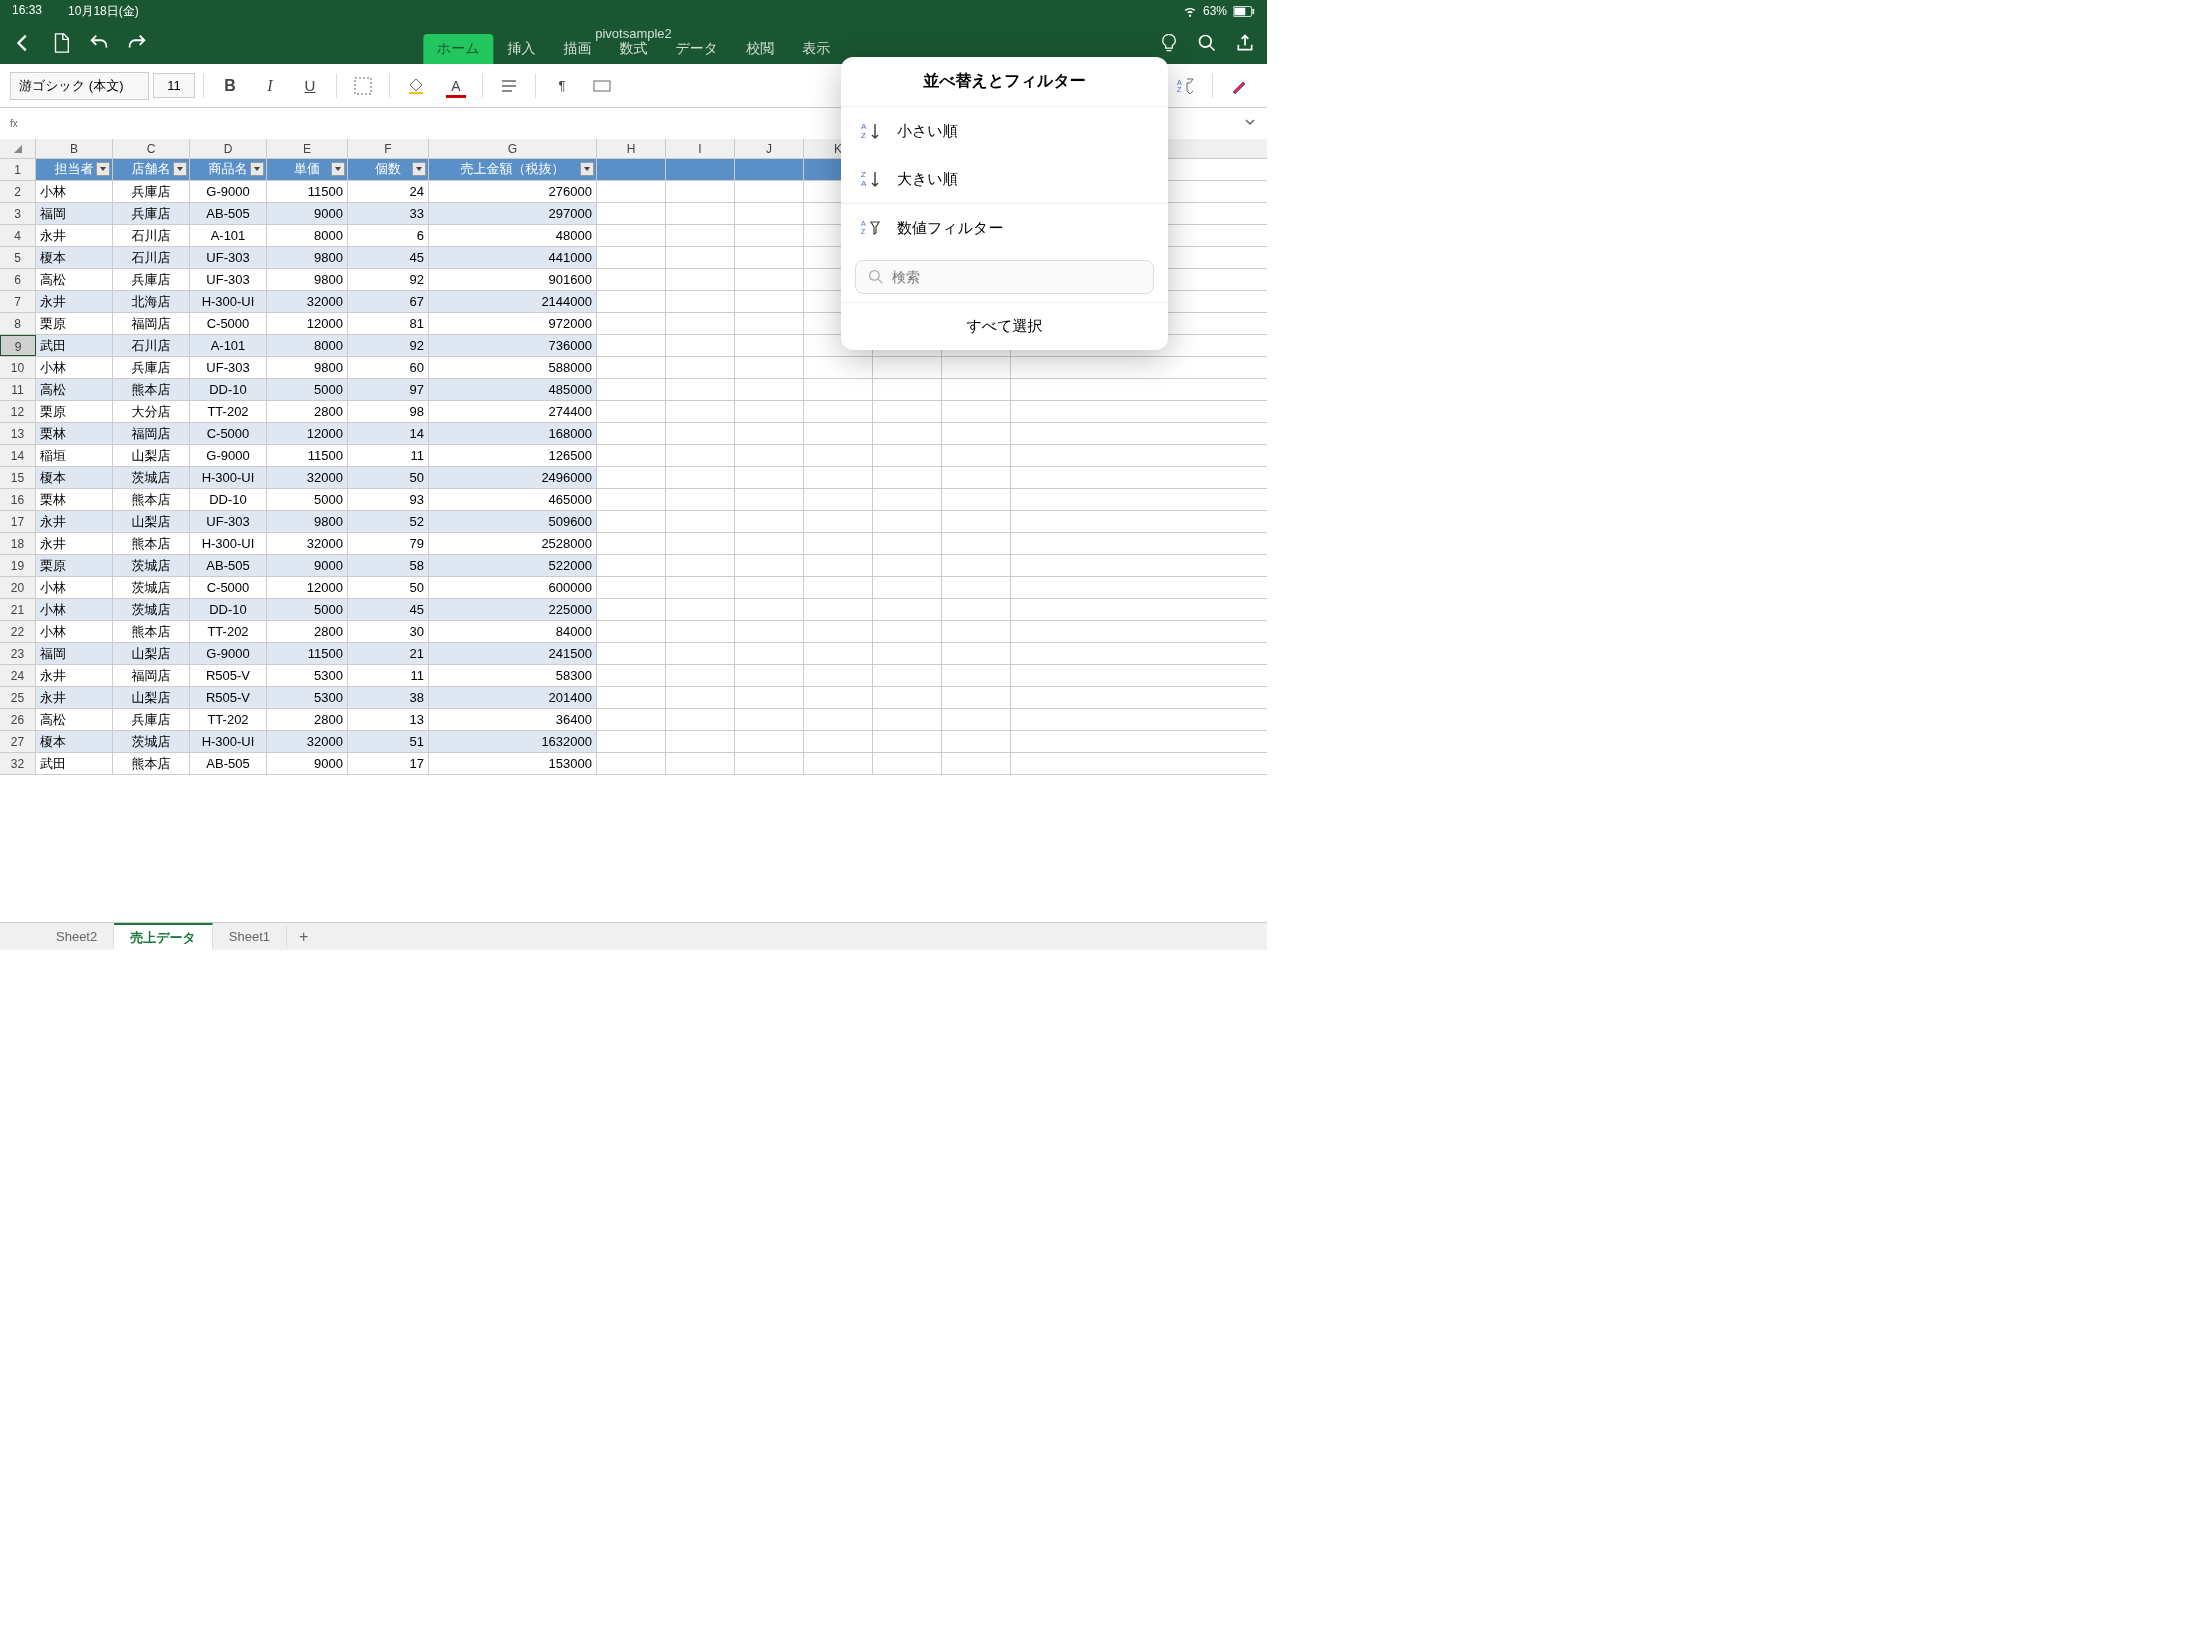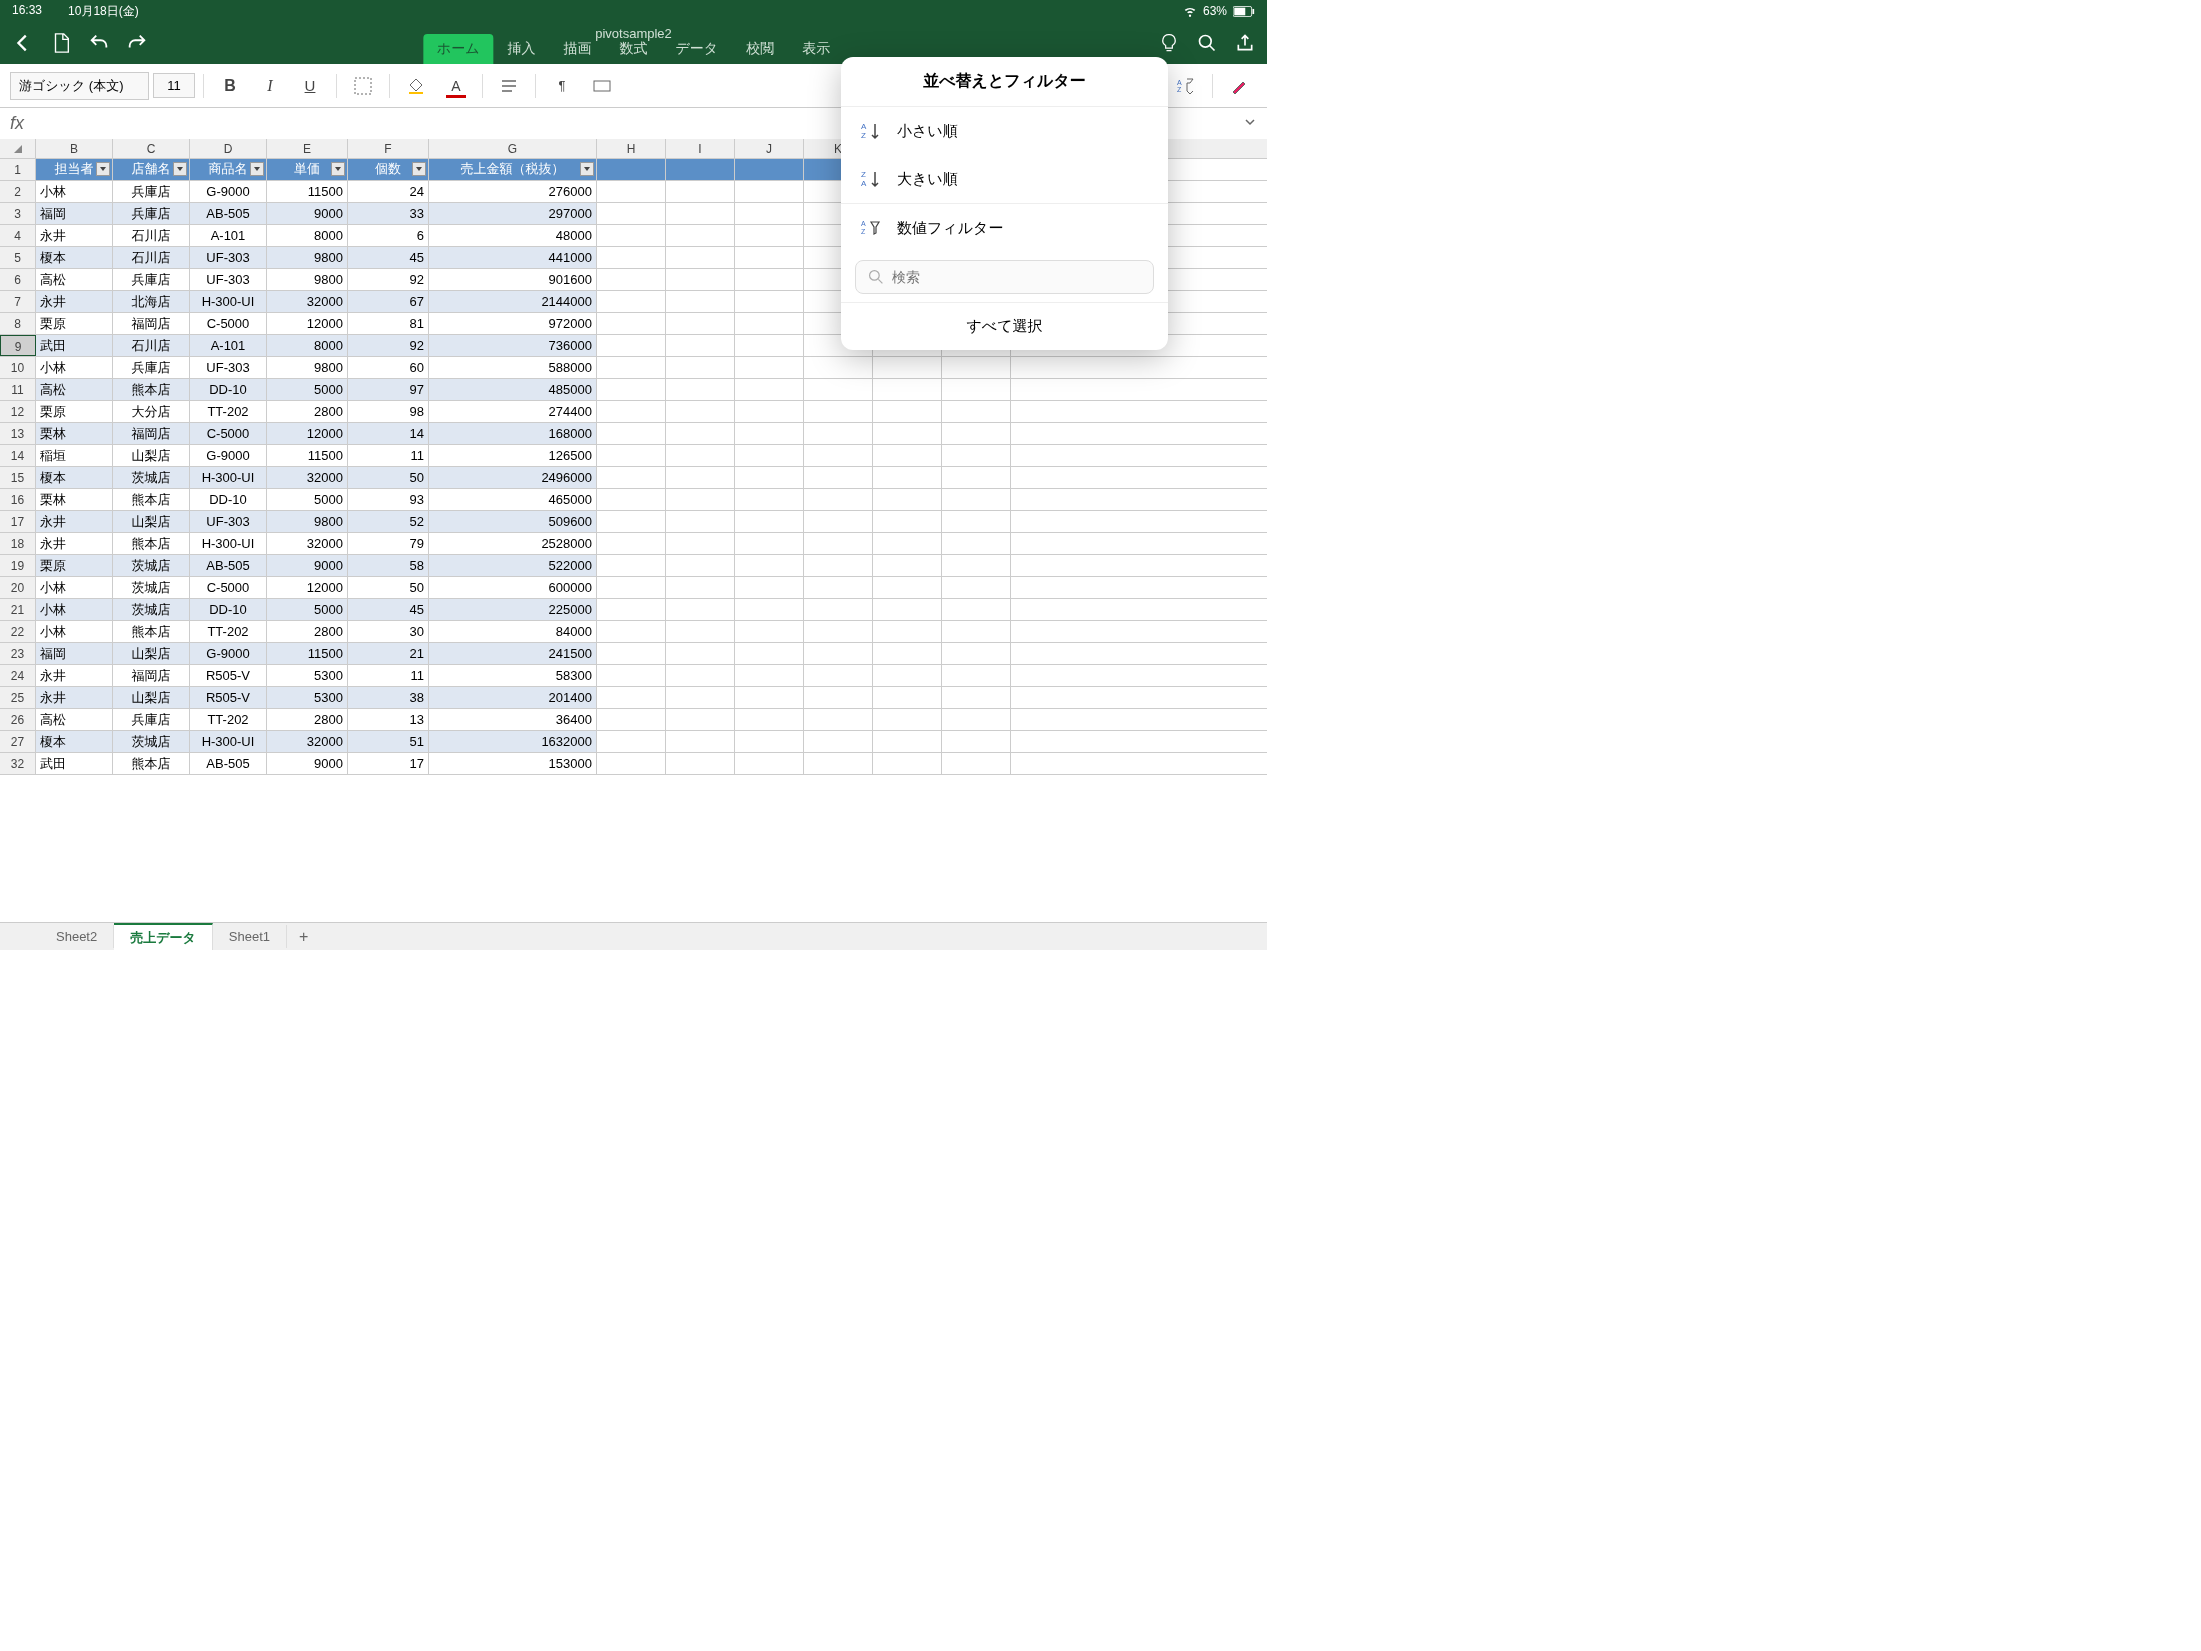--- a/index.html
+++ b/index.html
@@ -27,21 +27,21 @@
 .toolbar { height: 44px; background: #fff; border-bottom: 1px solid #ccc; display: flex; align-items: center; padding: 0 10px; gap: 4px; }
 .font-name { border: 1px solid #ccc; padding: 4px 8px; font-size: 13px; min-width: 139px; background: #f8f8f8; }
 .font-size { border: 1px solid #ccc; padding: 4px 8px; font-size: 13px; width: 42px; text-align: center; background: #f8f8f8; }
 .tb-btn { width: 36px; height: 32px; display: flex; align-items: center; justify-content: center; cursor: pointer; color: #444; position: relative; }
 .tb-btn svg { width: 18px; height: 18px; }
 .tb-sep { width: 1px; height: 24px; background: #ddd; margin: 0 4px; }
 .tb-right { margin-left: auto; display: flex; gap: 4px; align-items: center; }
 
 
 .formula-bar { height: 32px; border-bottom: 1px solid #ccc; display: flex; align-items: center; padding: 0 10px; }
-.fx-label { font-style: italic; color: #666; font-size: 18px; margin-right: 10px; }
+.fx-label { color: #666; font-size: 10px; margin-right: 10px; }
 .fx-input { flex: 1; border: none; outline: none; font-size: 13px; }
 .fx-expand { color: #666; cursor: pointer; }
 
 
 .grid-area { position: absolute; top: 139px; left: 0; right: 0; bottom: 28px; overflow: hidden; background: #fff; }
 .col-headers { display: flex; height: 20px; border-bottom: 1px solid #ccc; background: #f0f0f0; }
 .corner { width: 36px; border-right: 1px solid #ccc; background: #f0f0f0; display: flex; align-items: center; justify-content: center; }
 .corner::after { content: ""; border-left: 8px solid transparent; border-bottom: 8px solid #888; }
 .col-h { border-right: 1px solid #ccc; text-align: center; font-size: 12px; color: #444; line-height: 20px; }
 .rows { }

